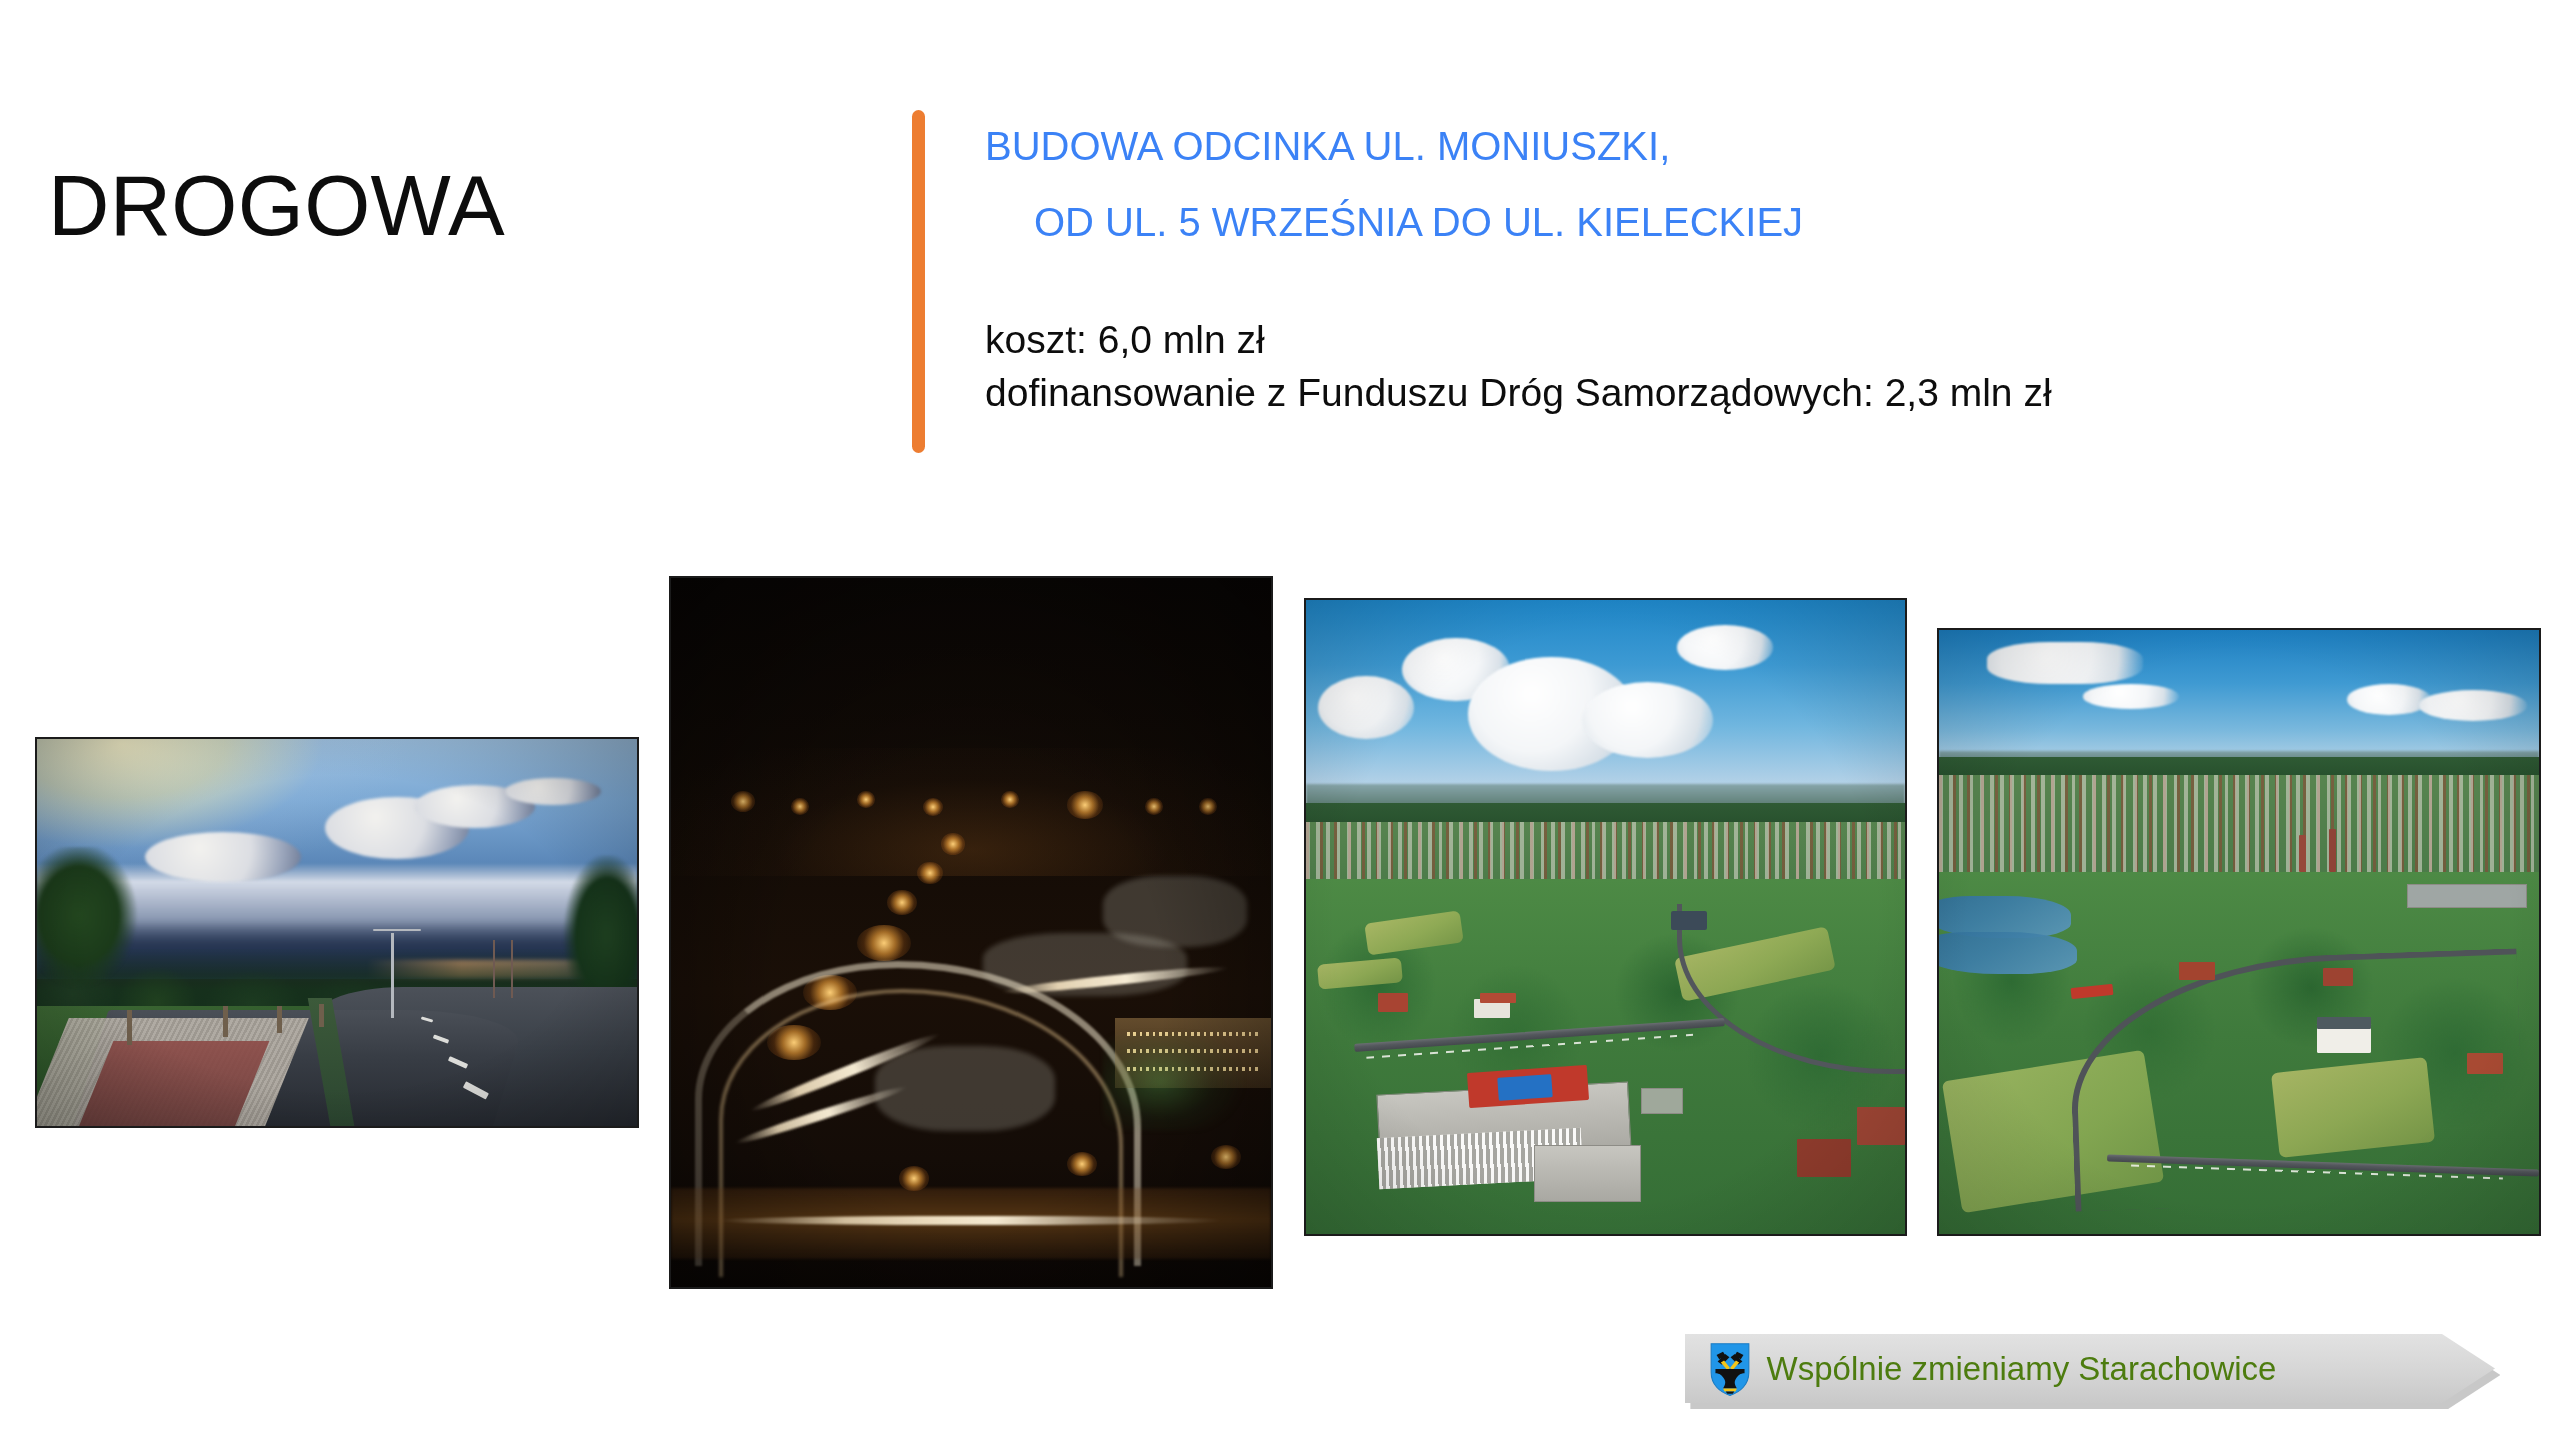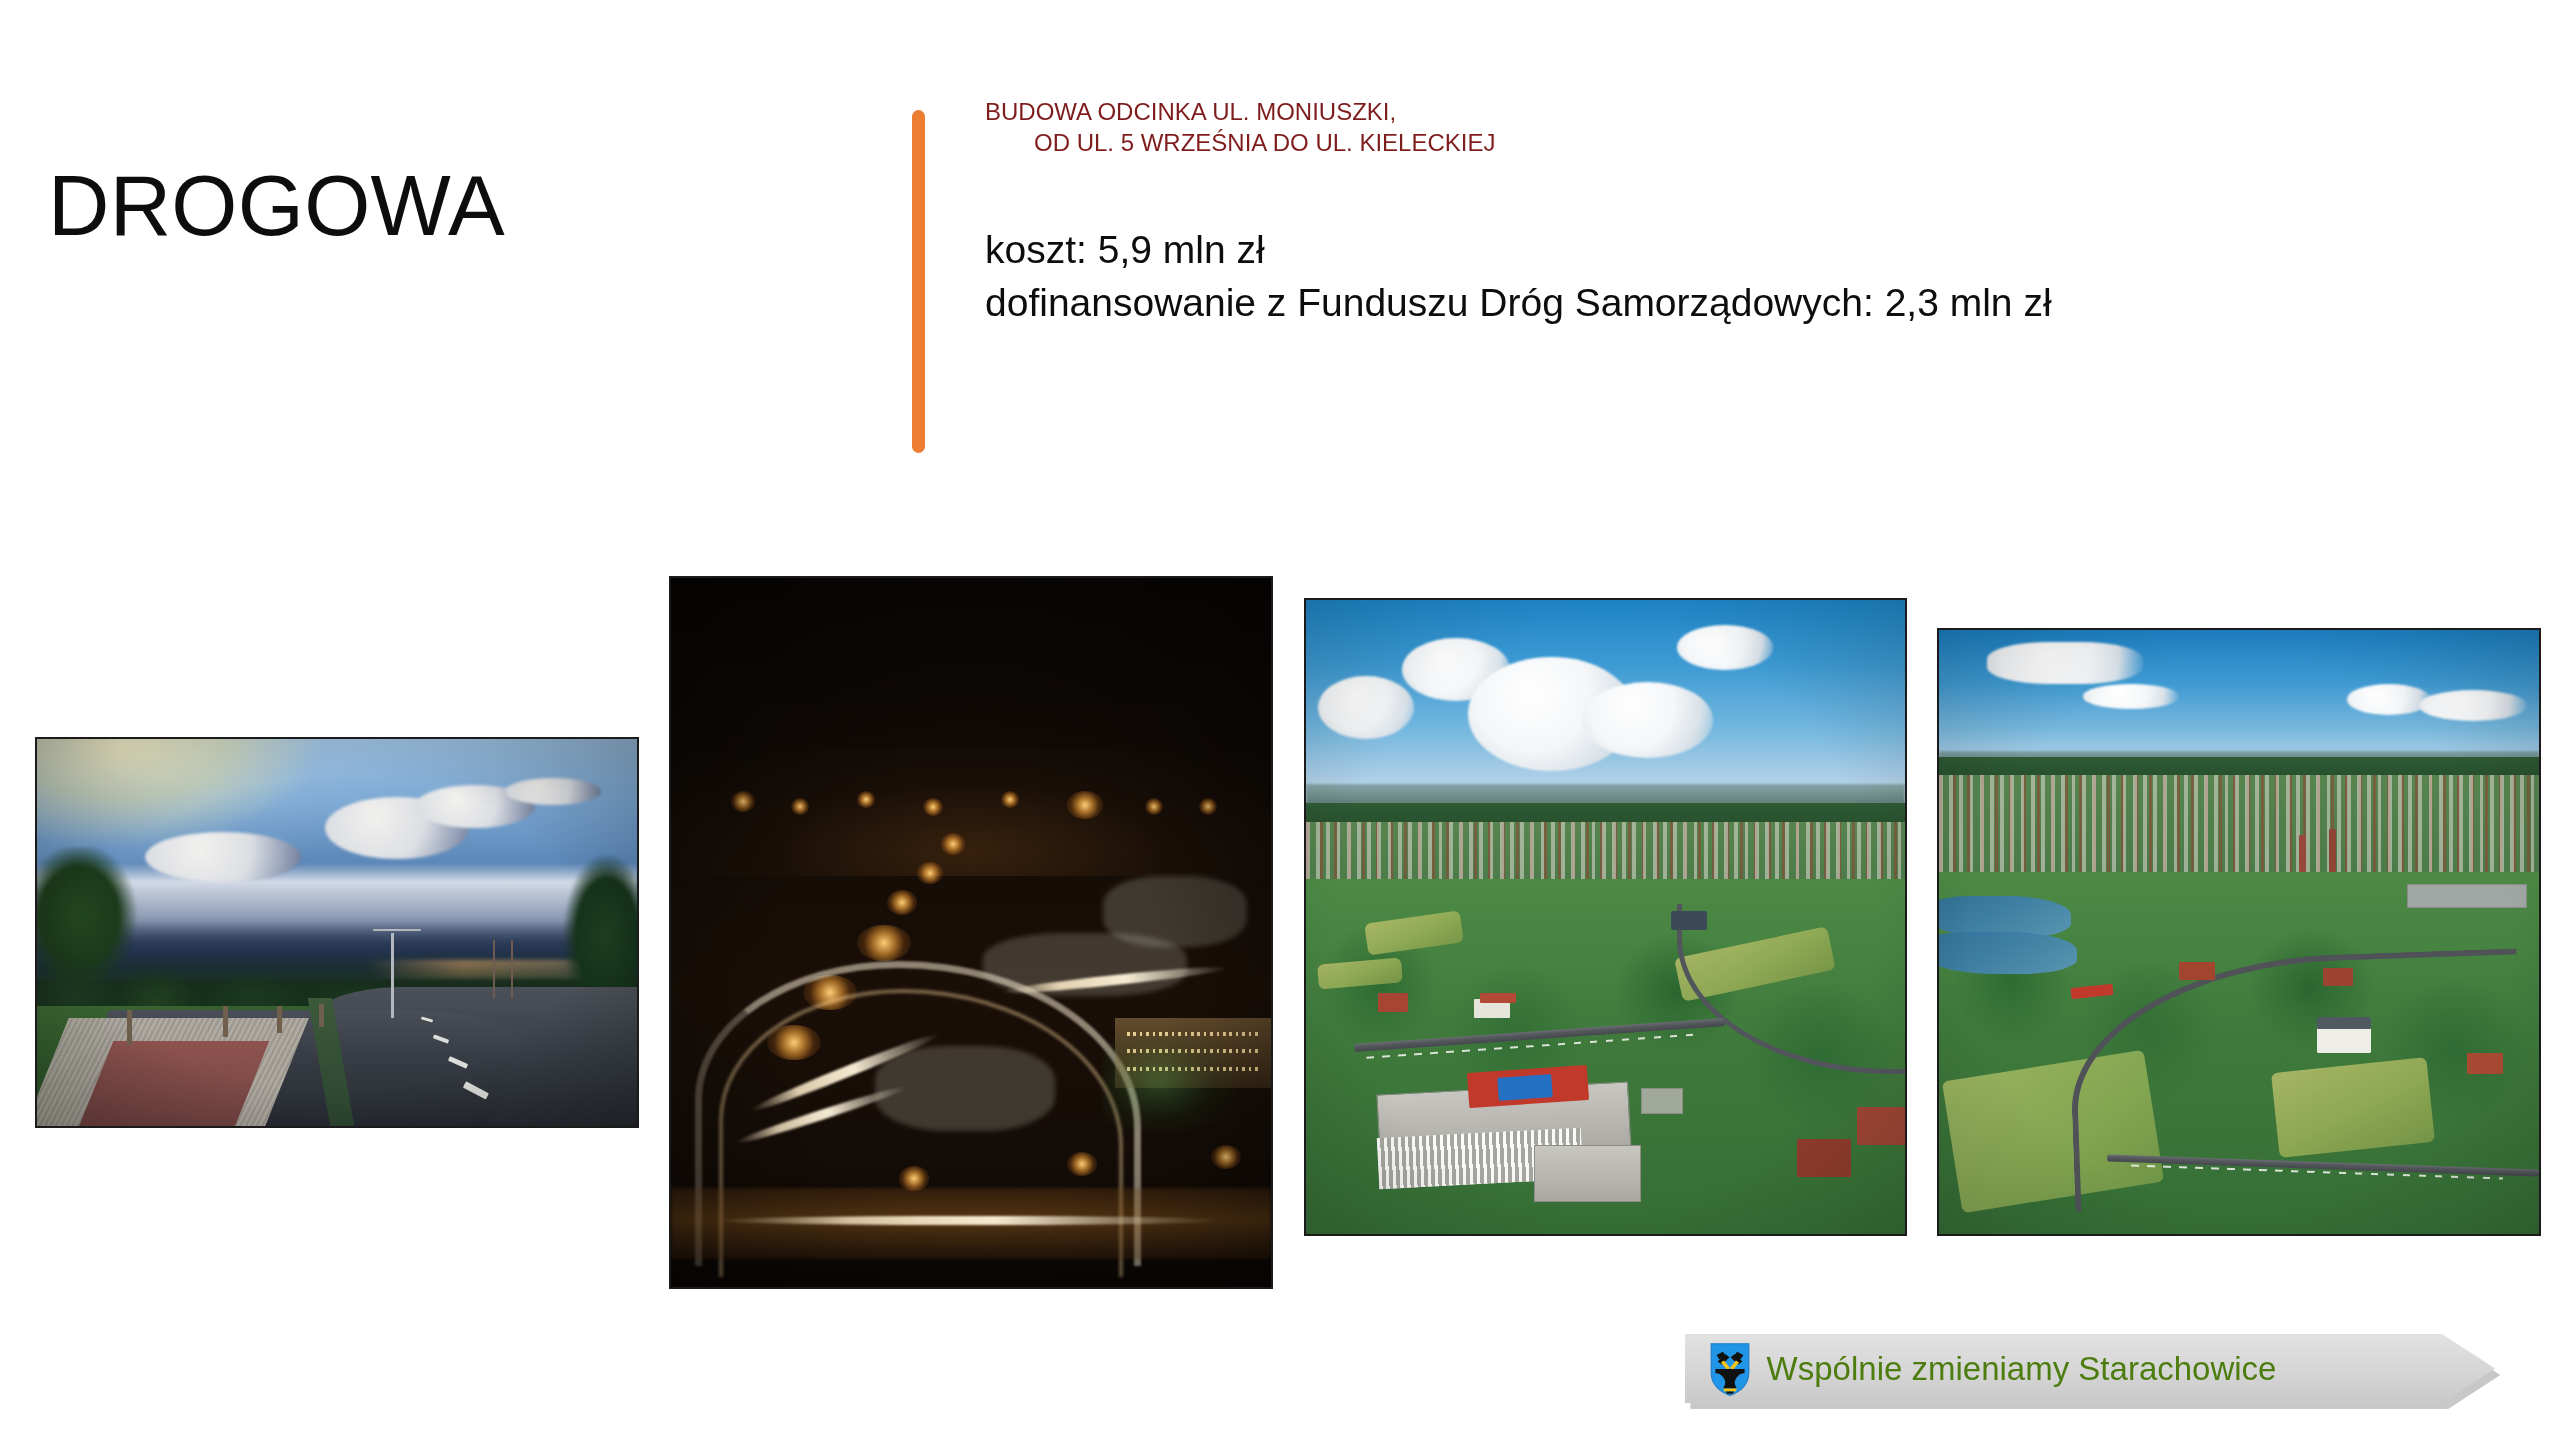--- a/index.html
+++ b/index.html
@@ -53,25 +53,26 @@
   }
 
   
   .subtitle-block {
     position: absolute;
     left: 985px;
     top: 96px;
     width: 1476px;
   }
   .sub-head {
-    font-size: 24px;
+    font-size: 40px;
     line-height: 1.30;
     font-weight: 400;
-    color: #7f1d1d;
+    color: #3b82f6;
     white-space: nowrap;
+    margin-top: 24px;
   }
   .sub-head.indented { padding-left: 49px; }
 
   .cost-block {
     margin-top: 65px;
   }
   .cost-line {
     font-size: 39px;
     line-height: 1.36;
     font-weight: 400;
@@ -410,21 +411,21 @@
   <div class="title-block">
     <div class="title-line">DROGOWA</div>
   </div>
 
   <div class="divider"></div>
 
   <div class="subtitle-block">
     <div class="sub-head">BUDOWA ODCINKA UL. MONIUSZKI,</div>
     <div class="sub-head indented">OD UL. 5 WRZEŚNIA DO UL. KIELECKIEJ</div>
     <div class="cost-block">
-      <div class="cost-line">koszt: 5,9 mln zł</div>
+      <div class="cost-line">koszt: 6,0 mln zł</div>
       <div class="cost-line">dofinansowanie z Funduszu Dróg Samorządowych: 2,3 mln zł</div>
     </div>
   </div>
 
   <div class="photo" id="photo-dusk-road">
     <div class="scene">
       <div class="p1-sky"></div>
       <div class="p1-cloudband"></div>
       <div class="p1-cloud" style="left:18%;top:24%;width:26%;height:13%;"></div>
       <div class="p1-cloud" style="left:48%;top:15%;width:24%;height:16%;"></div>

